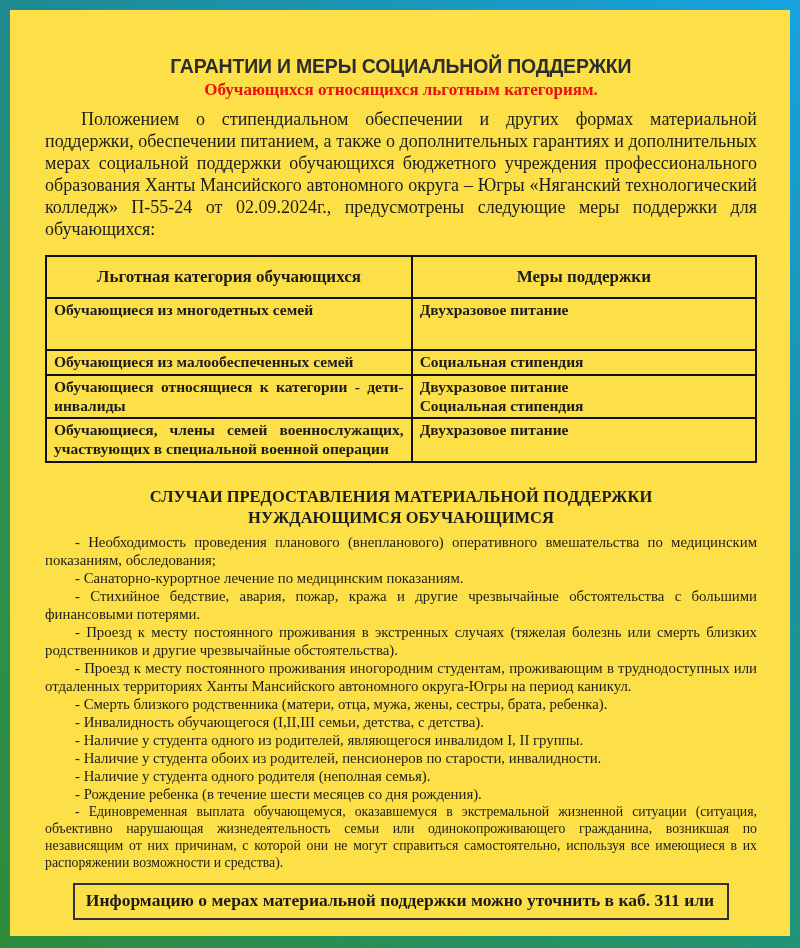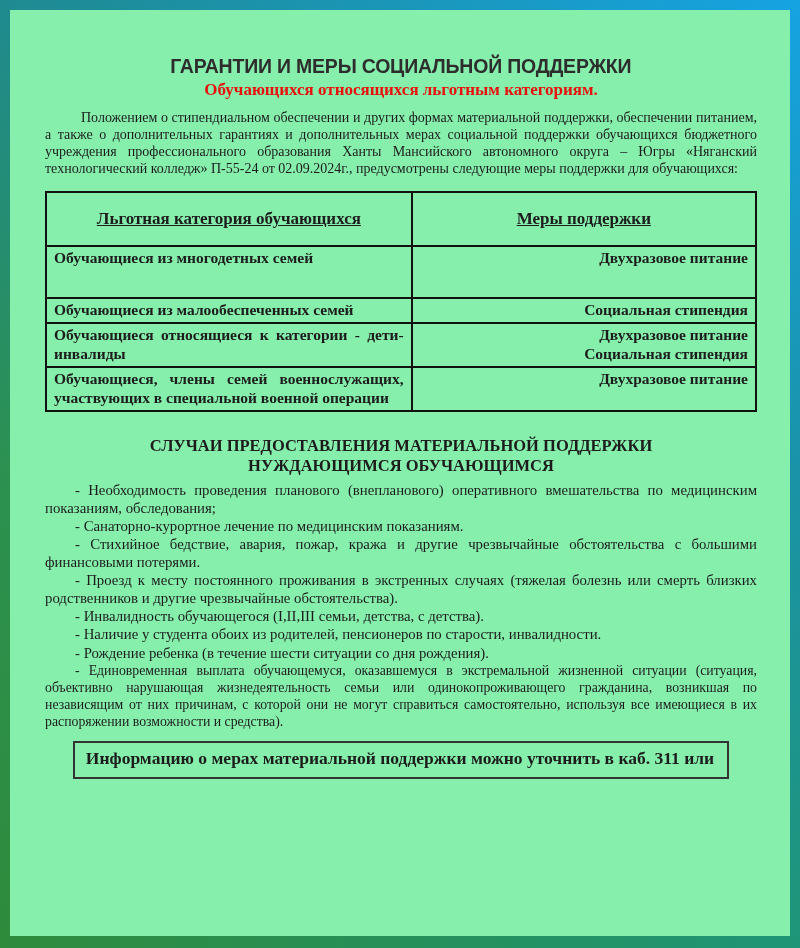--- a/index.html
+++ b/index.html
@@ -14,55 +14,55 @@
     background:linear-gradient(90deg,var(--border-teal),var(--border-blue));}
   .b-right{position:absolute;top:0;right:0;bottom:0;width:10px;
     background:linear-gradient(180deg,var(--border-blue),var(--border-teal2),var(--border-seagreen));}
   .b-bottom{position:absolute;left:0;right:0;bottom:0;height:12px;
     background:linear-gradient(90deg,var(--border-green),var(--border-seagreen));}
   .b-left{position:absolute;top:0;left:0;bottom:0;width:10px;
     background:linear-gradient(180deg,var(--border-teal),var(--border-green2),var(--border-green));}
 
   .content{
     position:absolute;top:10px;left:10px;right:10px;bottom:12px;
-    background:#86efac;box-sizing:border-box;
+    background:#fde047;box-sizing:border-box;
     padding:22px 33px 0 35px;
   }
   h1{
     margin:22px 0 0 0;text-align:center;
     font-family:"Liberation Sans", sans-serif;
     font-size:20.5px;font-weight:bold;color:#2d2d2d;
     letter-spacing:-0.2px;
   }
   h1 .squeeze{display:inline-block;transform:scaleX(0.95);transform-origin:center;}
   h2{
     margin:2px 0 0 0;text-align:center;
     font-size:17px;font-weight:bold;color:var(--accent-red);
   }
   p.intro{
     margin:9px 0 0 0;
-    font-size:14px;line-height:1.22;
+    font-size:18px;line-height:1.22;
     text-align:justify;text-indent:36px;
   }
   table.support{
     margin-top:14px;width:100%;
     border-collapse:collapse;
   }
   table.support th, table.support td{
     border:2px solid #111;
     font-weight:bold;
   }
   table.support th{
-    font-size:17px;padding:16px 4px;text-decoration:underline;
+    font-size:17px;padding:10px 4px;
   }
   table.support td{
     font-size:15.5px;line-height:1.22;padding:2px 7px;vertical-align:top;
   }
   table.support td.cat{width:51.5%;text-align:justify;}
-  table.support td.sup{width:48.5%;text-align:right;}
+  table.support td.sup{width:48.5%;text-align:left;}
   table.support tbody tr:nth-child(1) td{height:46px;}
   h3.cases-heading{
     margin:24px 0 4px 0;text-align:center;
     font-size:16.5px;font-weight:bold;line-height:1.25;
   }
   .cases p{
     margin:0;font-size:14.8px;line-height:1.22;
     text-align:justify;text-indent:30px;
   }
   .cases p:last-child{font-size:13.8px;line-height:1.24;}
@@ -131,23 +131,27 @@
   <h3 class="cases-heading">
     <span>СЛУЧАИ ПРЕДОСТАВЛЕНИЯ МАТЕРИАЛЬНОЙ ПОДДЕРЖКИ</span><br>
     <span>НУЖДАЮЩИМСЯ ОБУЧАЮЩИМСЯ</span>
   </h3>
 
   <div class="cases" id="cases-list">
       <p>- Необходимость проведения планового (внепланового) оперативного вмешательства по медицинским показаниям, обследования;</p>
       <p>- Санаторно-курортное лечение по медицинским показаниям.</p>
       <p>- Стихийное бедствие, авария, пожар, кража и другие чрезвычайные обстоятельства с большими финансовыми потерями.</p>
       <p>- Проезд к месту постоянного проживания в экстренных случаях (тяжелая болезнь или смерть близких родственников и другие чрезвычайные обстоятельства).</p>
+      <p>- Проезд к месту постоянного проживания иногородним студентам, проживающим в труднодоступных или отдаленных территориях Ханты Мансийского автономного округа-Югры на период каникул.</p>
+      <p>- Смерть близкого родственника (матери, отца, мужа, жены, сестры, брата, ребенка).</p>
       <p>- Инвалидность обучающегося (I,II,III семьи, детства, с детства).</p>
+      <p>- Наличие у студента одного из родителей, являющегося инвалидом I, II группы.</p>
       <p>- Наличие у студента обоих из родителей, пенсионеров по старости, инвалидности.</p>
-      <p>- Рождение ребенка (в течение шести ситуации со дня рождения).</p>
+      <p>- Наличие у студента одного родителя (неполная семья).</p>
+      <p>- Рождение ребенка (в течение шести месяцев со дня рождения).</p>
       <p>- Единовременная выплата обучающемуся, оказавшемуся в экстремальной жизненной ситуации (ситуация, объективно нарушающая жизнедеятельность семьи или одинокопроживающего гражданина, возникшая по независящим от них причинам, с которой они не могут справиться самостоятельно, используя все имеющиеся в их распоряжении возможности и средства).</p>
     </div>
 
   <div class="footer-box">
     <p>
       <span>Информацию о мерах материальной поддержки можно уточнить в каб. 311 или</span><br>
     </p>
   </div>
 
 </div>

